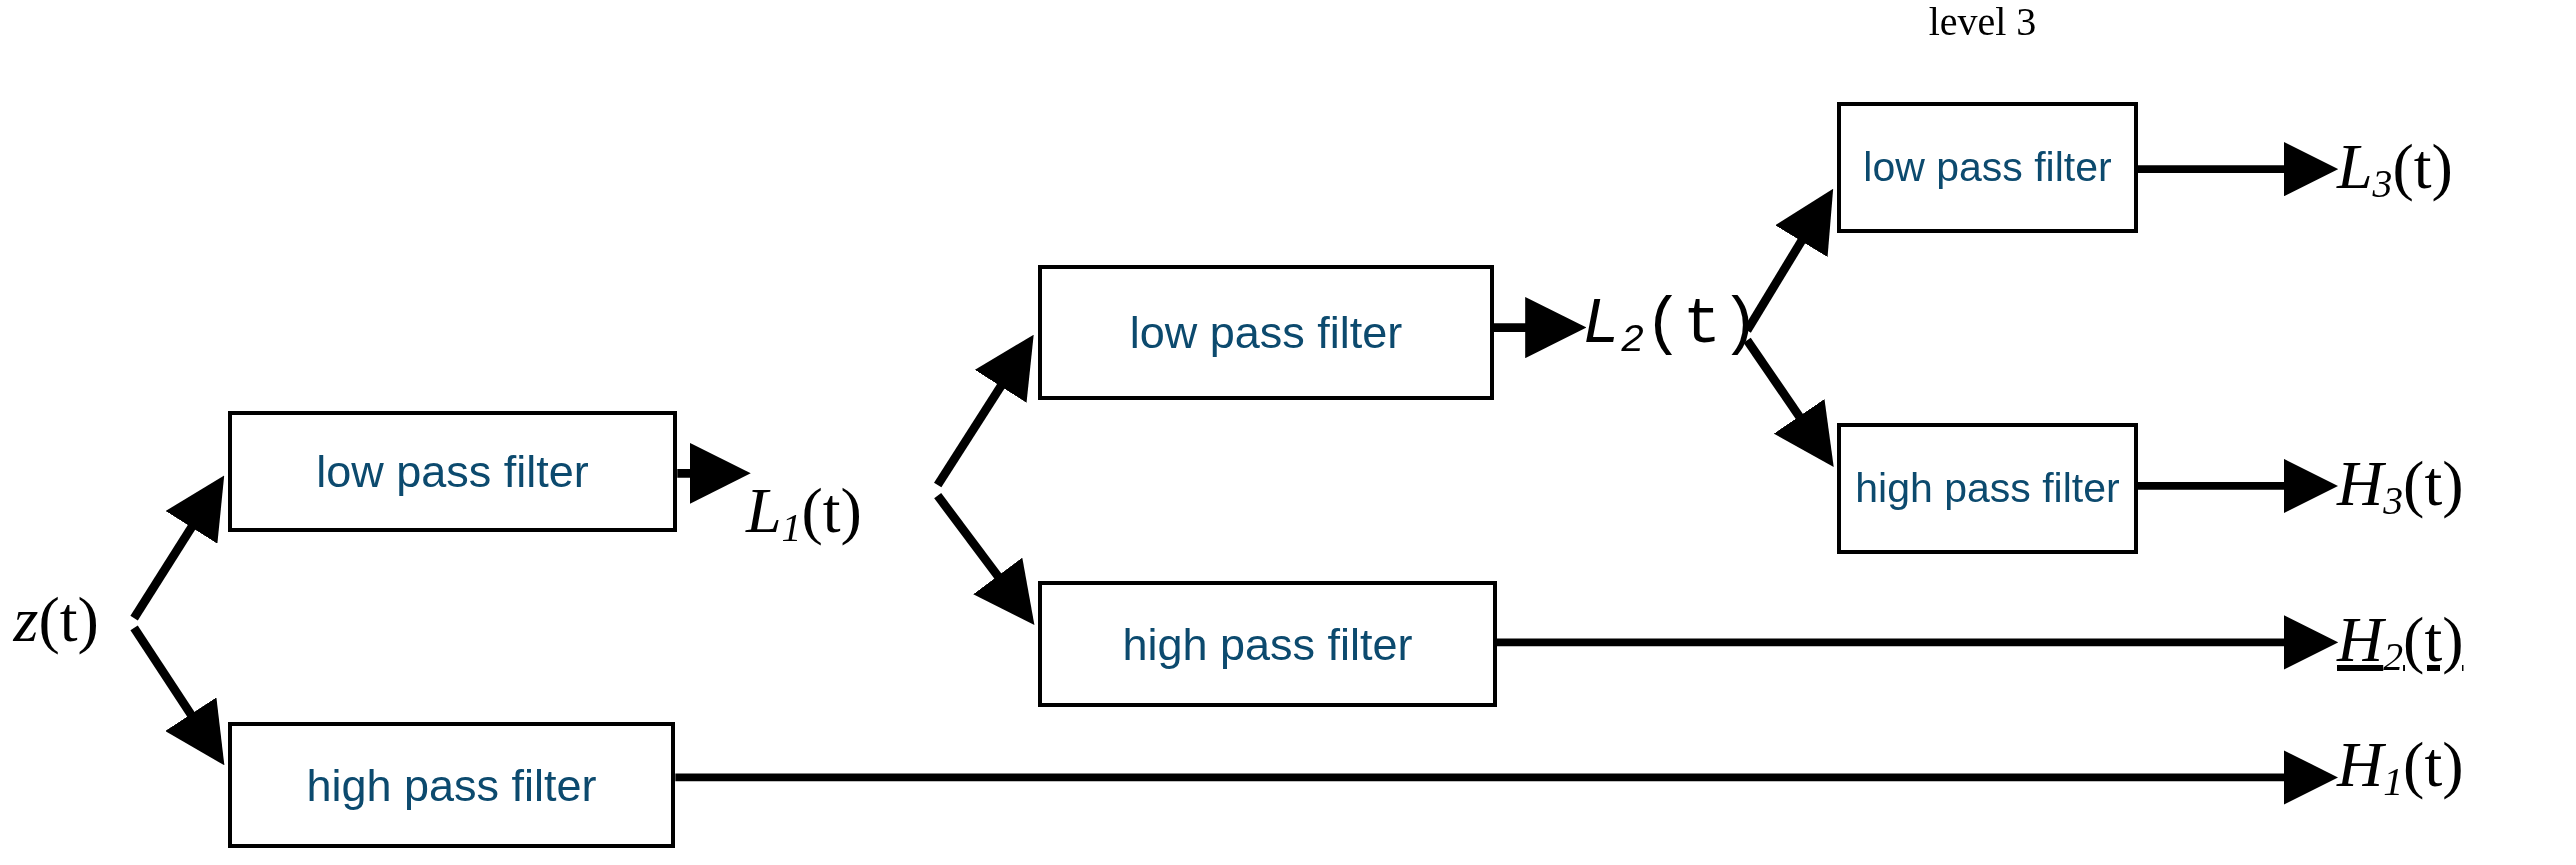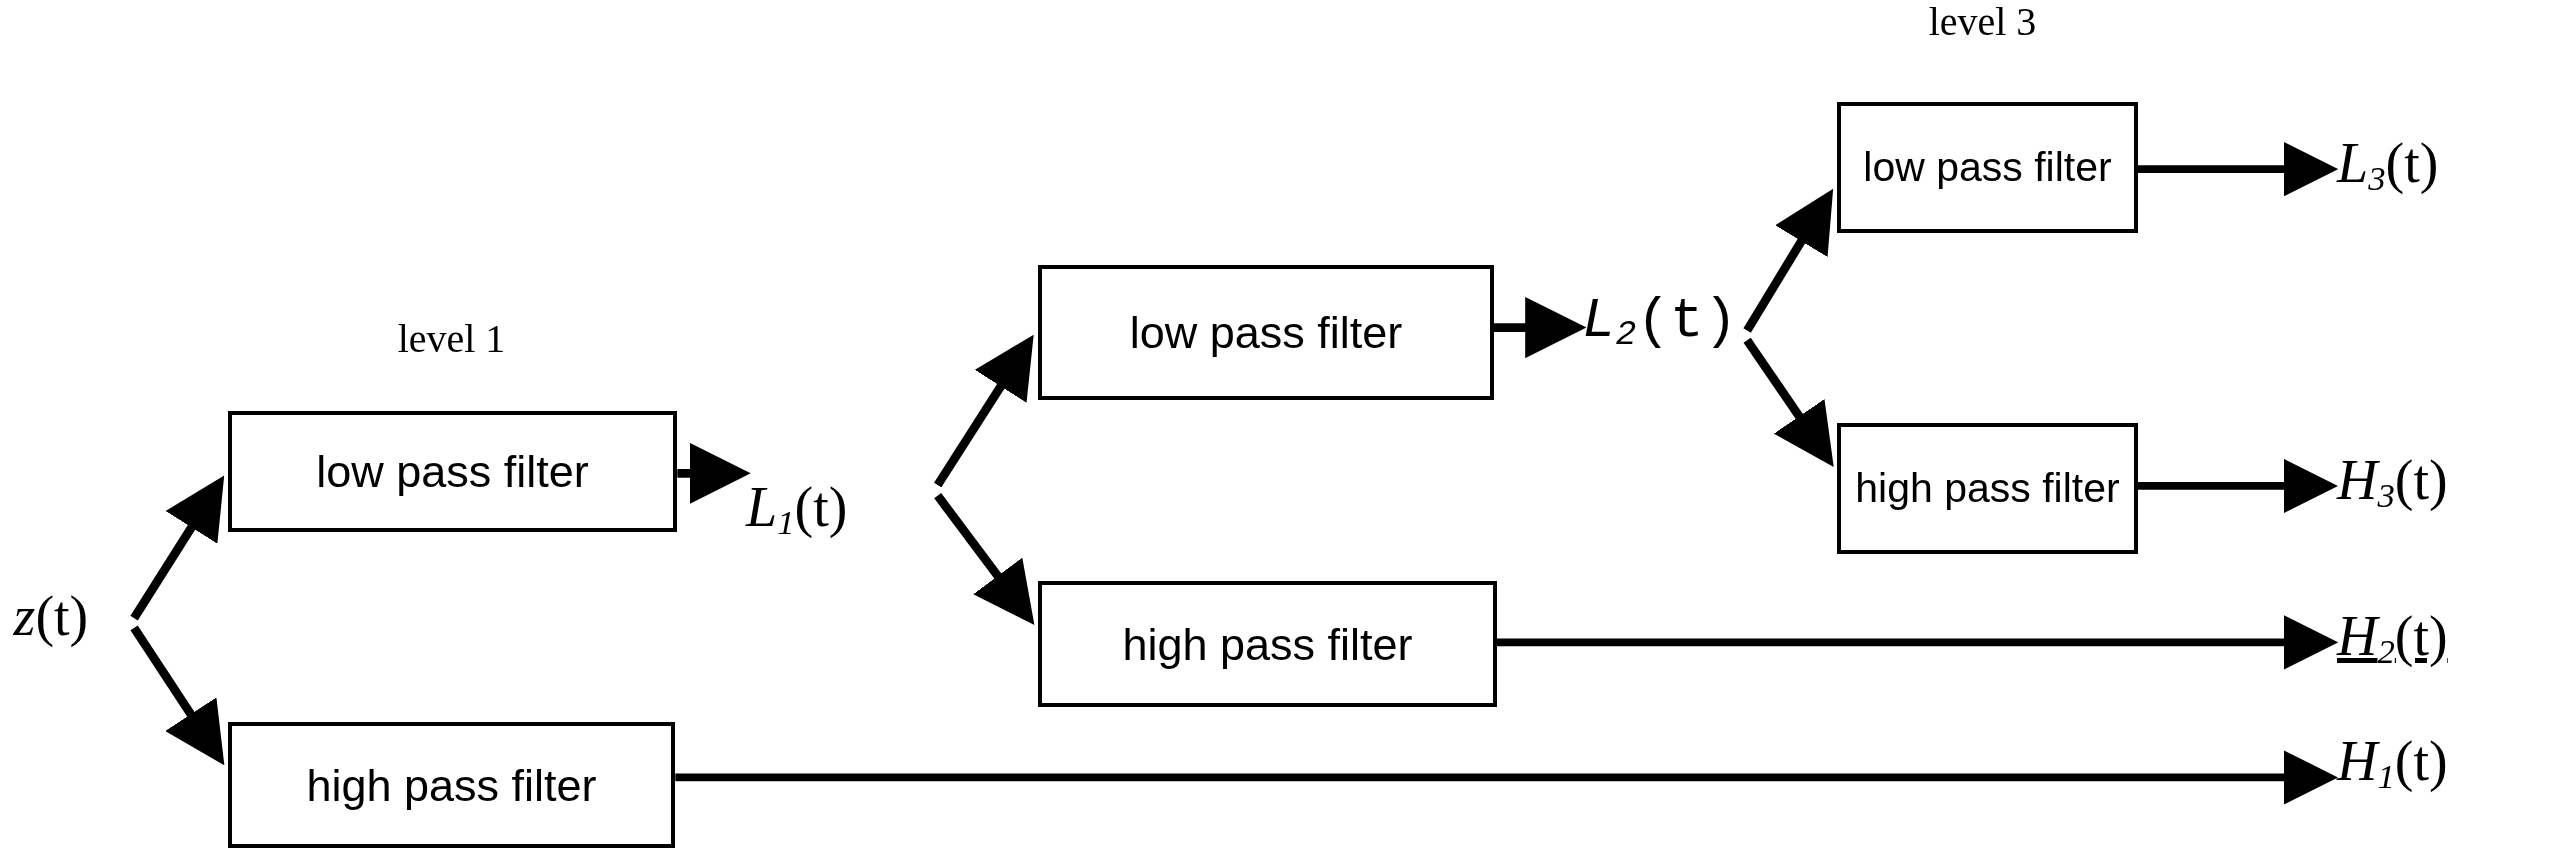--- a/index.html
+++ b/index.html
@@ -32,36 +32,36 @@
     border: 4.9px solid #000000;
     background: #ffffff;
     display: flex;
     align-items: center;
     justify-content: center;
   }
   .fbox-label {
     font-family: "Liberation Sans", sans-serif;
     font-size: 45px;
     line-height: 1;
-    color: #000000;
+    color: #0c4a6e;
     white-space: nowrap;
   }
   .level-label {
     position: absolute;
     font-family: "Liberation Serif", serif;
     font-size: 40px;
     line-height: 1;
     color: #000000;
     white-space: nowrap;
     text-align: center;
   }
   .sig-label {
     position: absolute;
     font-family: "Liberation Serif", serif;
-    font-size: 56px;
+    font-size: 64px;
     line-height: 1;
     color: #000000;
     white-space: nowrap;
   }
   .sig-label .var {
     font-style: italic;
   }
   .sig-label .sub {
     font-size: 0.62em;
     font-style: italic;
@@ -99,21 +99,20 @@
     <line x1="1540" y1="661" x2="2395" y2="661" stroke="#000000" stroke-width="8" marker-end="url(#arrowhead)"></line>
 
     <line x1="1798" y1="340" x2="1880" y2="205" stroke="#000000" stroke-width="9" marker-end="url(#arrowhead)"></line>
     <line x1="1798" y1="350" x2="1880" y2="470" stroke="#000000" stroke-width="9" marker-end="url(#arrowhead)"></line>
 
     <line x1="2200" y1="174" x2="2395" y2="174" stroke="#000000" stroke-width="8" marker-end="url(#arrowhead)"></line>
 
     <line x1="2200" y1="500" x2="2395" y2="500" stroke="#000000" stroke-width="8" marker-end="url(#arrowhead)"></line>
   </svg>
 
-  <div class="level-label" style="left:330px; top:319px; width:243px;">level 1</div>
 
 
   <div class="level-label" style="left:1861px; top:1.9px; width:243px;">level 3</div>
 
   <div class="fbox" style="left:228px; top:411px; width:449px; height:121px;">
     <span class="fbox-label">low pass filter</span>
   </div>
 
   <div class="fbox" style="left:228px; top:722px; width:447px; height:126px;">
     <span class="fbox-label">high pass filter</span>

